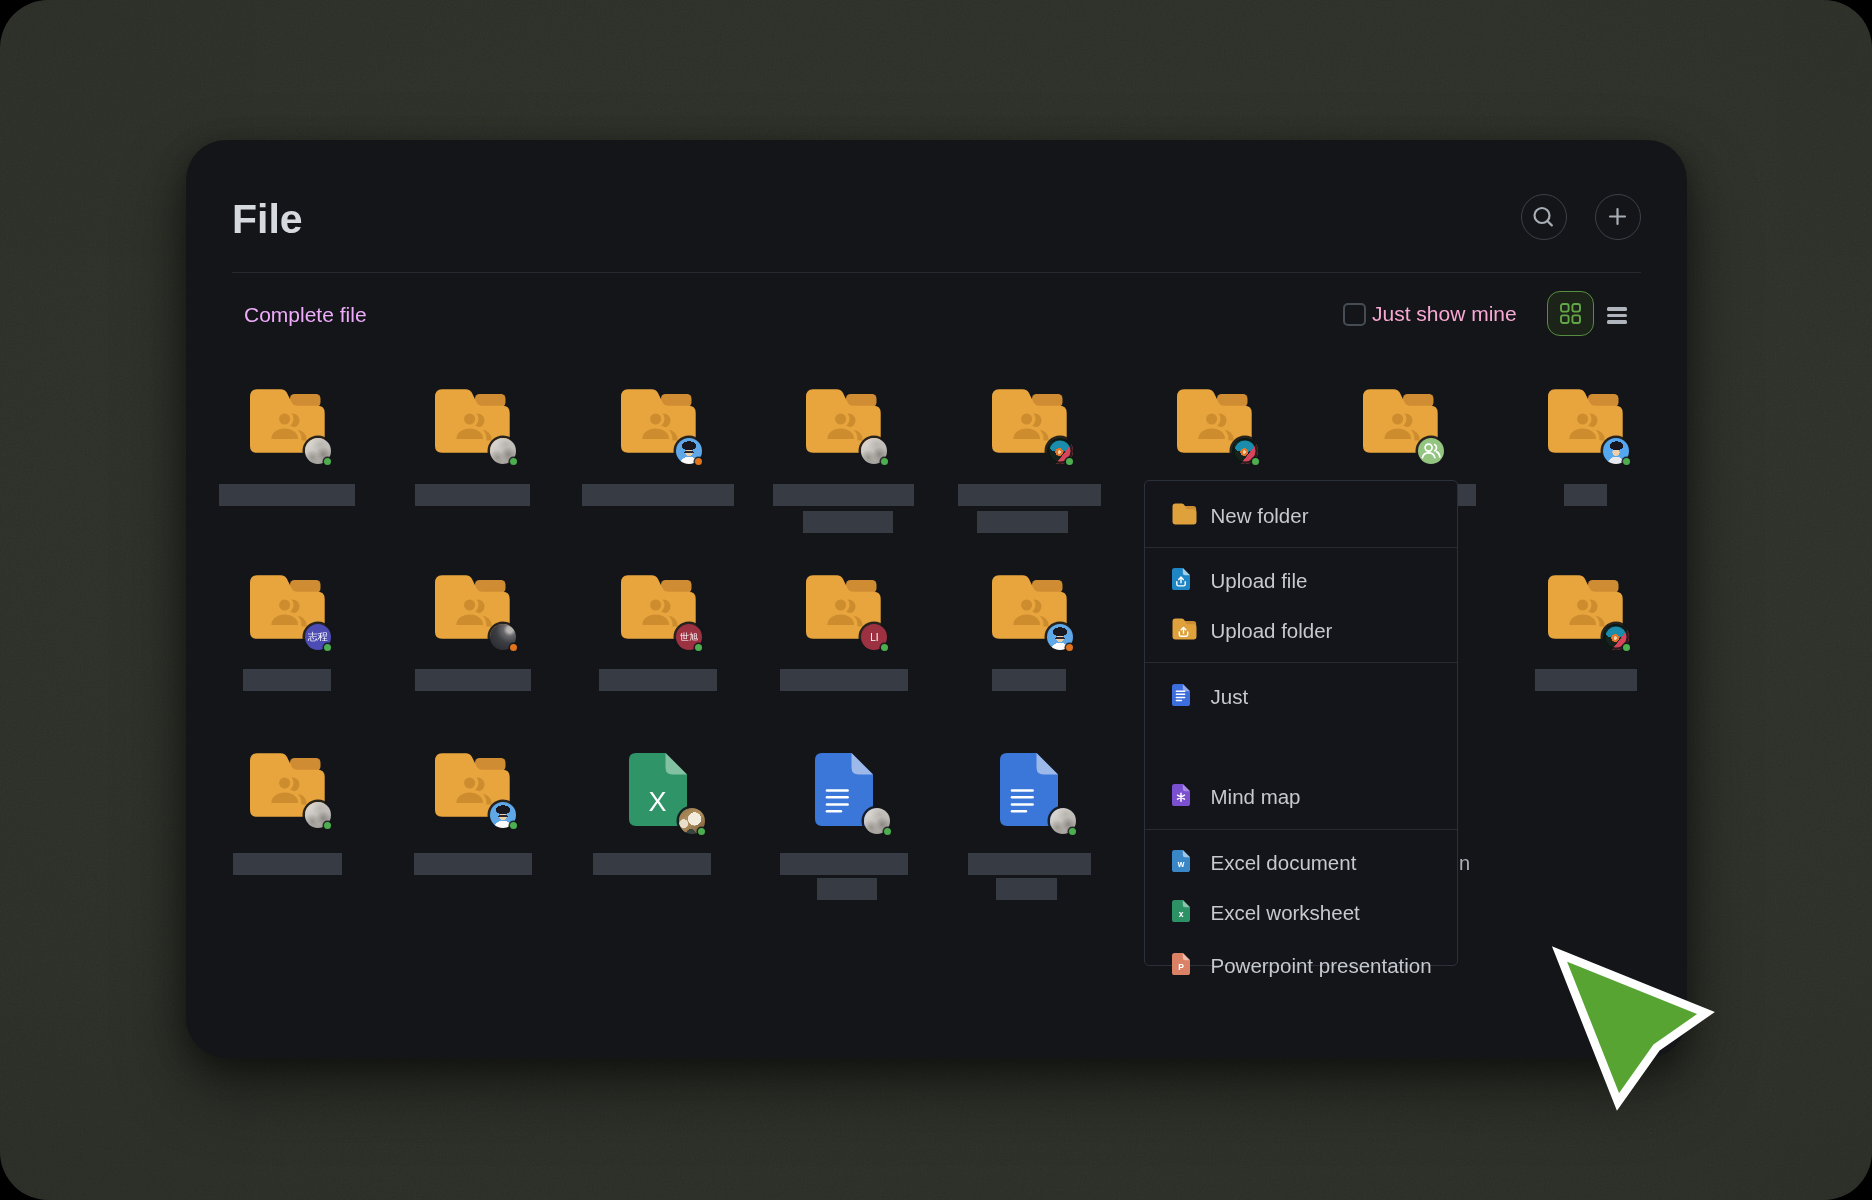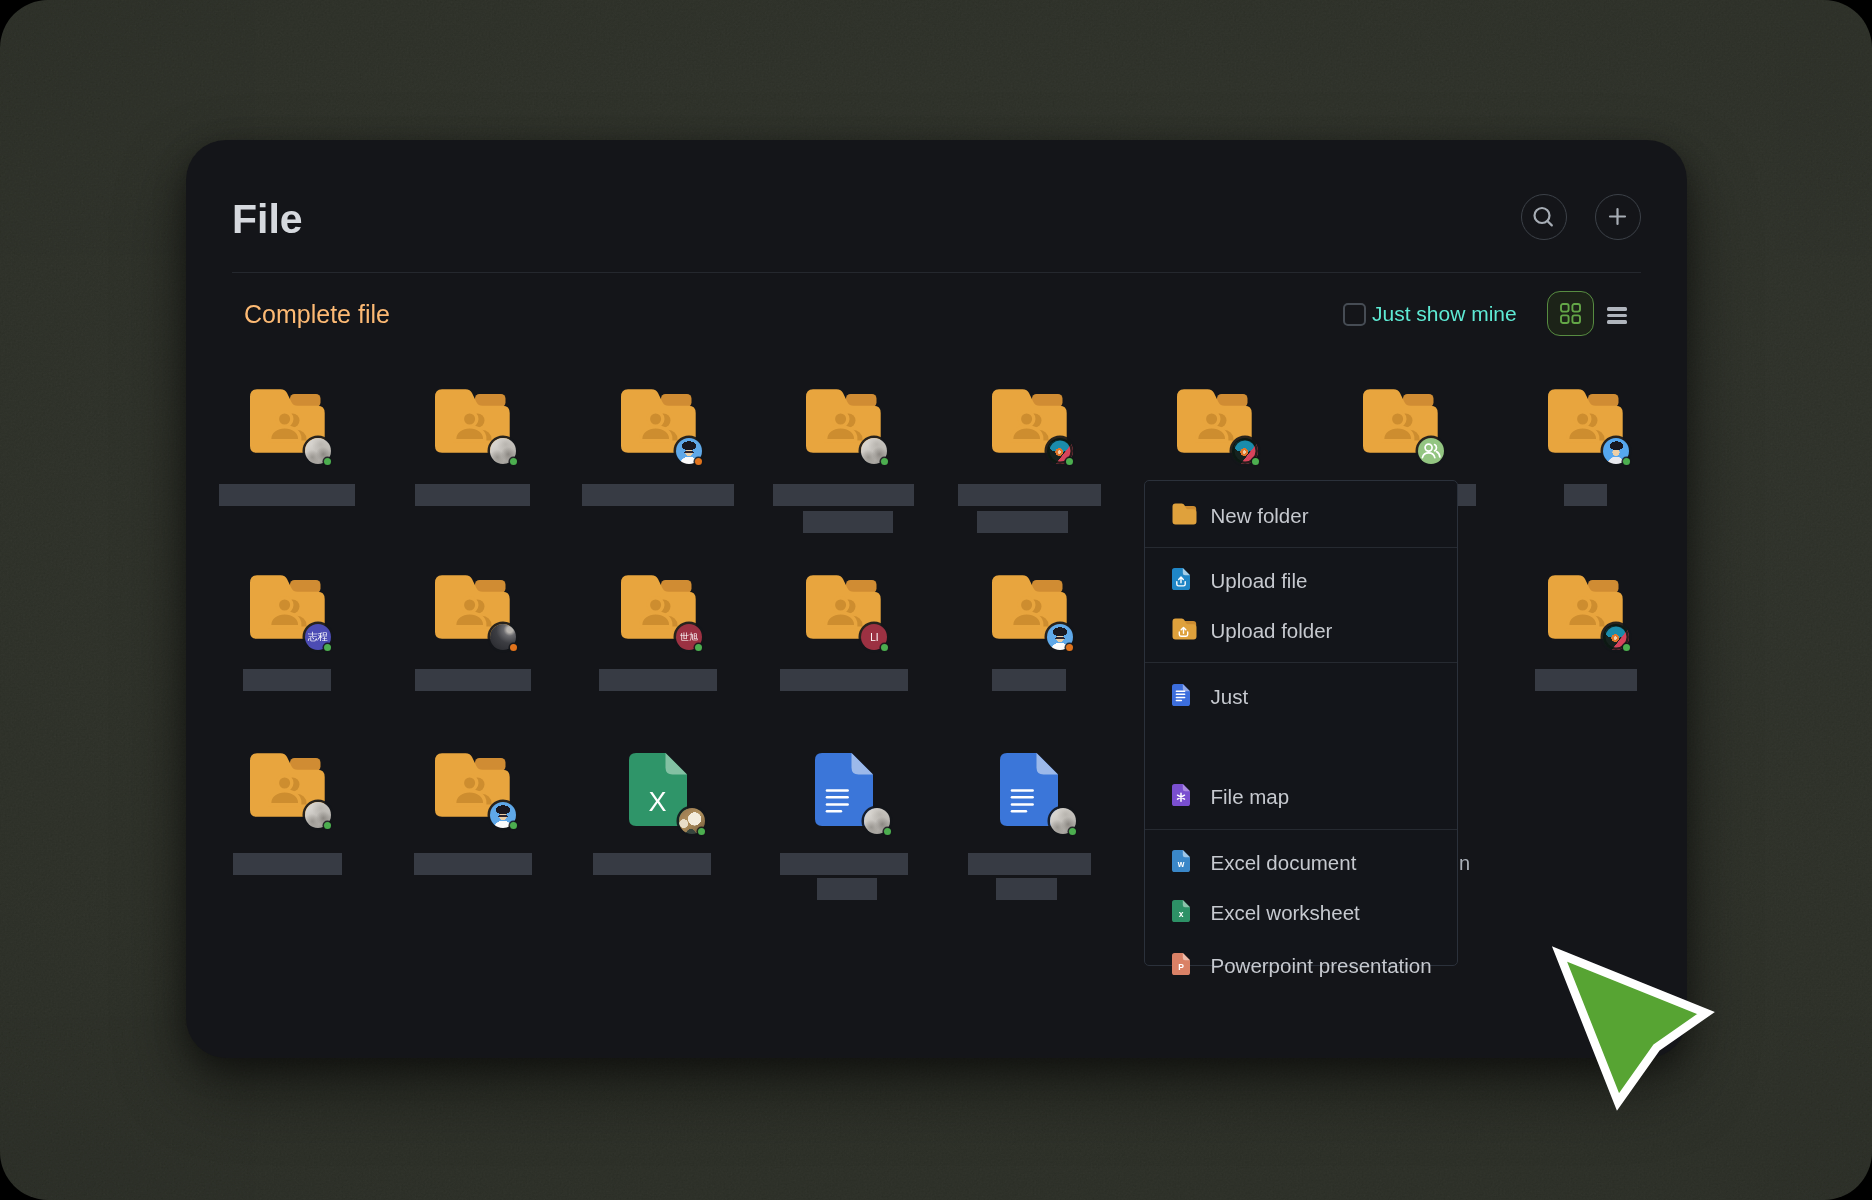--- a/index.html
+++ b/index.html
@@ -6,23 +6,23 @@
 .stage { position:absolute; left:0; top:0; width:1872px; height:1200px; border-radius:48px; overflow:hidden;
   background:radial-gradient(ellipse 120% 90% at 58% 40%, #2b2e27 0%, #282b23 55%, #242720 100%); }
 .grain { position:absolute; inset:0; opacity:.35; }
 .panel { position:absolute; left:186px; top:140px; width:1501px; height:918px;
   background:#141519; border-radius:40px;
   box-shadow:0 30px 70px rgba(0,0,0,.45), 0 10px 30px rgba(0,0,0,.4); }
 .abs { position:absolute; }
 .title { left:46px; top:56px; font-size:41px; font-weight:bold; color:#d6d9de; }
 .hdiv { left:46px; top:132px; width:1409px; height:1px; background:#25282e; }
 .cbtn { width:46px; height:46px; border:1.5px solid #3c4148; border-radius:50%; top:54px; }
-.complete { left:58px; top:164px; font-size:25px; color:#fdba74; line-height:21px; }
+.complete { left:58px; top:164px; font-size:21px; color:#f0abfc; line-height:21px; }
 .checkbox { left:1157px; top:163px; width:23px; height:23px; border:2px solid #464c54; border-radius:5px; }
-.justshow { left:1186px; top:162px; font-size:21px; color:#5eead4; line-height:24px; }
+.justshow { left:1186px; top:162px; font-size:21px; color:#f9a8d4; line-height:24px; }
 .gridbtn { left:1360.8px; top:151.2px; width:47px; height:44.5px; border:1.7px solid #578c41; border-radius:13px; background:#1c2318; display:flex; align-items:center; justify-content:center; }
 .bar { position:absolute; height:22px; background:#373b44; }
 .tileicon { position:absolute; width:77px; height:66px; }
 .docicon { position:absolute; width:58px; height:73px; }
 .badge { position:absolute; width:26px; height:26px; border-radius:50%; overflow:hidden; box-shadow:0 0 0 2.5px rgba(19,21,25,.9); }
 .dot { position:absolute; width:7px; height:7px; border-radius:50%; box-shadow:0 0 0 1.5px rgba(19,21,25,.85); }
 .dot.g { background:#4cae4f; }
 .dot.o { background:#e1731c; }
 .av-rock { background:
   radial-gradient(circle at 70% 62%, rgba(104,100,95,.55) 0%, rgba(104,100,95,0) 30%),
@@ -310,21 +310,21 @@
         <span class="txt">Just</span>
       </div>
 <div class="mi" style="top:290.5px">
         <span class="ic"><svg width="18" height="22" viewBox="0 0 18 22">
 <path d="M2.6 0 h8.2 L18 7.2 V19.4 q0 2.6 -2.6 2.6 H2.6 q-2.6 0 -2.6 -2.6 V2.6 q0 -2.6 2.6 -2.6 z" fill="#7a4fd0"></path>
 <path d="M10.8 0 L18 7.2 h-5 q-2.2 0 -2.2 -2.2 z" fill="#ab8ae0"></path>
             <g stroke="#fff" stroke-width="1.5" stroke-linecap="round">
               <path d="M9 9.2 v8 M5.5 11.2 l7 4 M12.5 11.2 l-7 4"></path>
             </g>
           </svg></span>
-        <span class="txt">File map</span>
+        <span class="txt">Mind map</span>
       </div>
 <div class="mi" style="top:356.5px">
         <span class="ic"><svg width="18" height="22" viewBox="0 0 18 22">
 <path d="M2.6 0 h8.2 L18 7.2 V19.4 q0 2.6 -2.6 2.6 H2.6 q-2.6 0 -2.6 -2.6 V2.6 q0 -2.6 2.6 -2.6 z" fill="#3a87c8"></path>
 <path d="M10.8 0 L18 7.2 h-5 q-2.2 0 -2.2 -2.2 z" fill="#9ec6e6"></path>
             <text x="9" y="16.6" font-size="8.5" fill="#fff" text-anchor="middle" font-weight="bold" font-family="Liberation Sans">w</text>
           </svg></span>
         <span class="txt">Excel document</span>
       </div>
 <div class="mi" style="top:407.0px">

